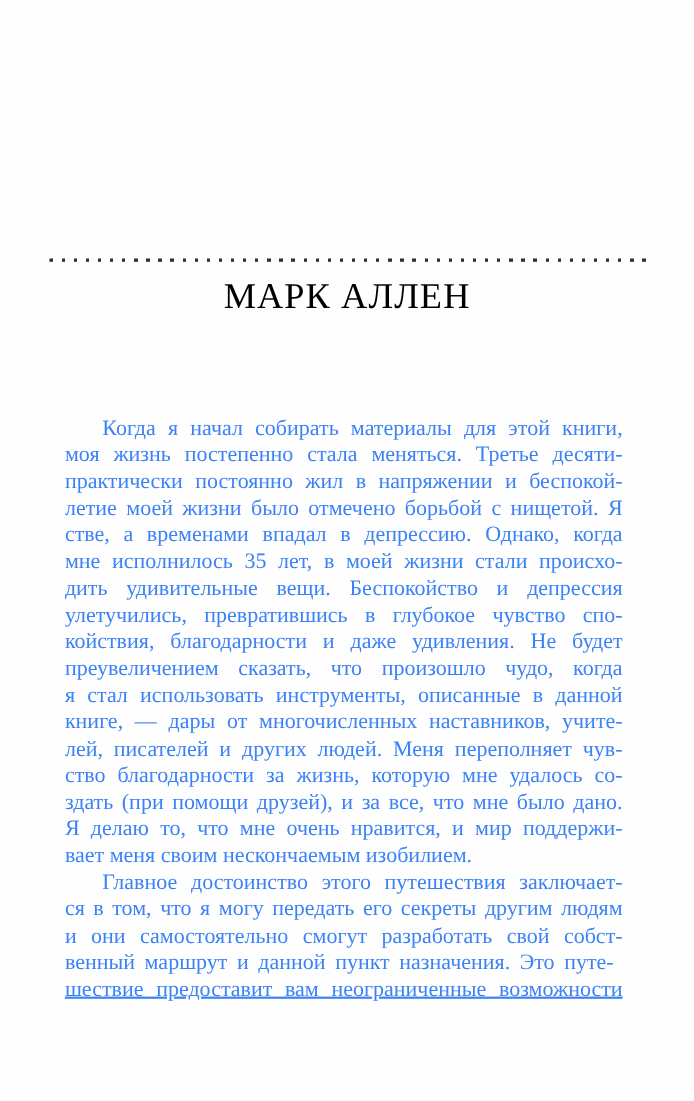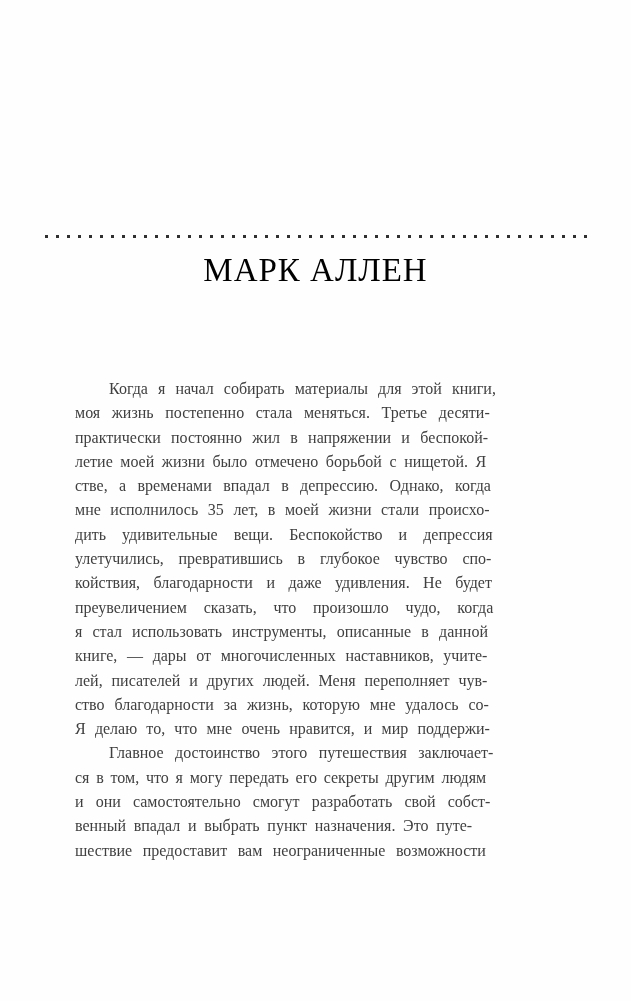--- a/index.html
+++ b/index.html
@@ -67,25 +67,25 @@
     margin: 0;
     font-family: "Liberation Serif", serif;
     font-weight: bold;
     font-size: 23px;
     color: #222222;
     white-space: nowrap;
   }
   .body-text {
     position: absolute;
     top: 377px;
-    left: 75px;
+    left: 59px;
     width: 507px;
-    font-size: 16px;
+    font-size: 20px;
     line-height: 24.3px;
-    color: #404040;
+    color: #3b82f6;
   }
   .justify-line {
     white-space: nowrap;
     overflow: visible;
   }
   .justify-line.indent span {
     margin-left: 34px;
   }
 </style>
 </head>
@@ -107,21 +107,23 @@
     <div class="justify-line" style="word-spacing: 7.39px;"><span>стве, а временами впадал в депрессию. Однако, когда</span></div>
     <div class="justify-line" style="word-spacing: 5.56px;"><span>мне исполнилось 35 лет, в моей жизни стали происхо-</span></div>
     <div class="justify-line" style="word-spacing: 12.04px;"><span>дить удивительные вещи. Беспокойство и депрессия</span></div>
     <div class="justify-line" style="word-spacing: 10.77px;"><span>улетучились, превратившись в глубокое чувство спо-</span></div>
     <div class="justify-line" style="word-spacing: 9.45px;"><span>койствия, благодарности и даже удивления. Не будет</span></div>
     <div class="justify-line" style="word-spacing: 12.76px;"><span>преувеличением сказать, что произошло чудо, когда</span></div>
     <div class="justify-line" style="word-spacing: 6.12px;"><span>я стал использовать инструменты, описанные в данной</span></div>
     <div class="justify-line" style="word-spacing: 5.64px;"><span>книге, — дары от многочисленных наставников, учите-</span></div>
     <div class="justify-line" style="word-spacing: 4.9px;"><span>лей, писателей и других людей. Меня переполняет чув-</span></div>
     <div class="justify-line" style="word-spacing: 5.86px;"><span>ство благодарности за жизнь, которую мне удалось со-</span></div>
+    <div class="justify-line" style="word-spacing: 2.79px;"><span>здать (при помощи друзей), и за все, что мне было дано.</span></div>
     <div class="justify-line" style="word-spacing: 5.21px;"><span>Я делаю то, что мне очень нравится, и мир поддержи-</span></div>
+    <div class="justify-line para-end"><span>вает меня своим нескончаемым изобилием.</span></div>
     <div class="justify-line indent" style="word-spacing: 7.44px;"><span>Главное достоинство этого путешествия заключает-</span></div>
     <div class="justify-line" style="word-spacing: 2.78px;"><span>ся в том, что я могу передать его секреты другим людям</span></div>
     <div class="justify-line" style="word-spacing: 8.11px;"><span>и они самостоятельно смогут разработать свой собст-</span></div>
-    <div class="justify-line" style="word-spacing: 3.7px;"><span>венный впадал и выбрать пункт назначения. Это путе-</span></div>
-    <div class="justify-line" style="word-spacing: 6.53px;"><span>шествие предоставит вам неограниченные возможности</span></div>
+    <div class="justify-line" style="word-spacing: 3.7px;"><span>венный маршрут и данной пункт назначения. Это путе-</span></div>
+    <div class="justify-line" style="word-spacing: 6.53px; text-decoration: underline;"><span>шествие предоставит вам неограниченные возможности</span></div>
   </div>
 
 </div>
 
 </body></html>

